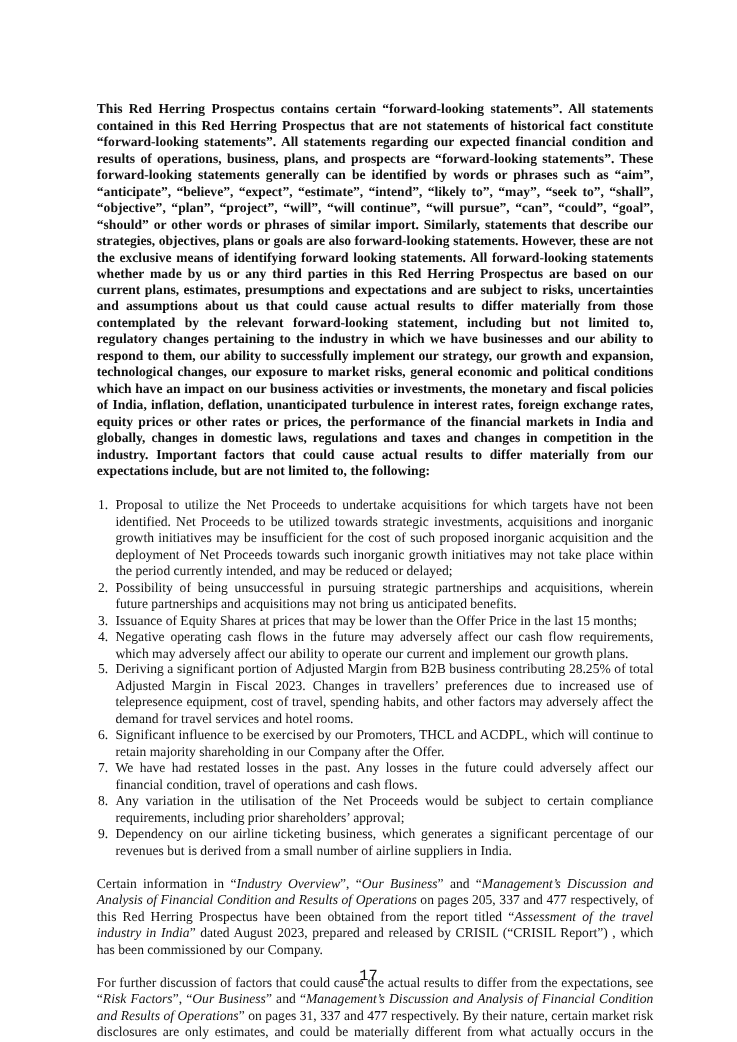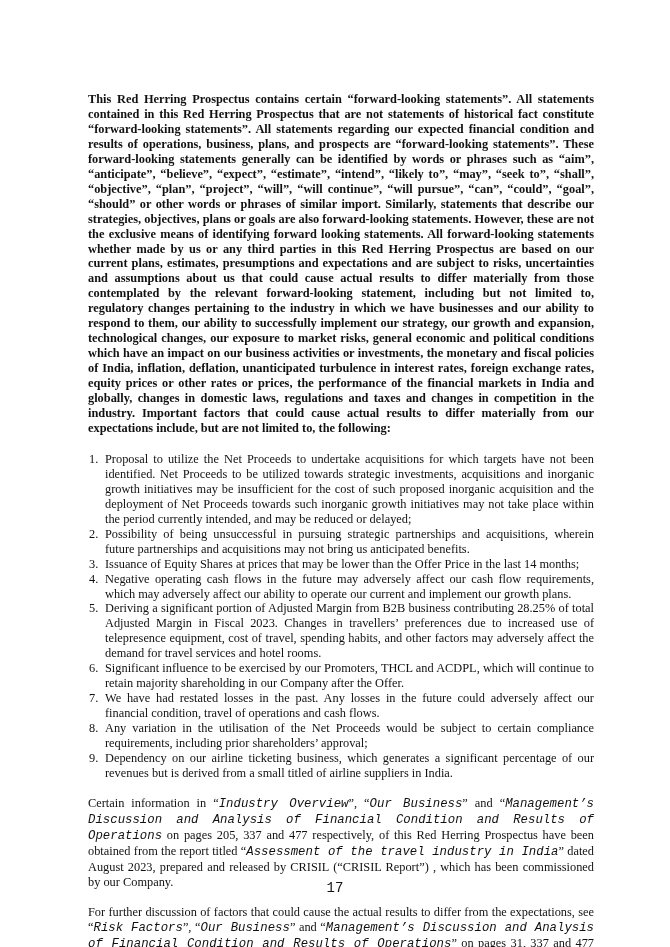--- a/index.html
+++ b/index.html
@@ -45,21 +45,21 @@
     position: relative;
     padding-left: 17px;
     text-align: justify;
   }
   ol.factors li .num {
     position: absolute;
     left: 1px;
     top: 0;
   }
   .para2 { margin-bottom: 15px; }
-  i { font-style: italic; font-family: Liberation Mono, monospace; }
+  i { font-style: italic; }
   b { font-weight: normal; }
   .page-number {
     position: absolute;
     left: 0;
     width: 670px;
     top: 880px;
     text-align: center;
     font-family: Liberation Mono, monospace;
     font-size: 14px;
     color: #111111;
@@ -68,27 +68,27 @@
 </head>
 <body>
 
 <div class="page">
 
   <p class="intro">This Red Herring Prospectus contains certain “forward-looking statements”. All statements contained in this Red Herring Prospectus that are not statements of historical fact constitute “forward-looking statements”. All statements regarding our expected financial condition and results of operations, business, plans, and prospects are “forward-looking statements”. These forward-looking statements generally can be identified by words or phrases such as “aim”, “anticipate”, “believe”, “expect”, “estimate”, “intend”, “likely to”, “may”, “seek to”, “shall”, “objective”, “plan”, “project”, “will”, “will continue”, “will pursue”, “can”, “could”, “goal”, “should” or other words or phrases of similar import. Similarly, statements that describe our strategies, objectives, plans or goals are also forward-looking statements. However, these are not the exclusive means of identifying forward looking statements. All forward-looking statements whether made by us or any third parties in this Red Herring Prospectus are based on our current plans, estimates, presumptions and expectations and are subject to risks, uncertainties and assumptions about us that could cause actual results to differ materially from those contemplated by the relevant forward-looking statement, including but not limited to, regulatory changes pertaining to the industry in which we have businesses and our ability to respond to them, our ability to successfully implement our strategy, our growth and expansion, technological changes, our exposure to market risks, general economic and political conditions which have an impact on our business activities or investments, the monetary and fiscal policies of India, inflation, deflation, unanticipated turbulence in interest rates, foreign exchange rates, equity prices or other rates or prices, the performance of the financial markets in India and globally, changes in domestic laws, regulations and taxes and changes in competition in the industry. Important factors that could cause actual results to differ materially from our expectations include, but are not limited to, the following:</p>
 
   <ol class="factors">
     <li><span class="num">1.</span><span>Proposal to utilize the Net Proceeds to undertake acquisitions for which targets have not been identified. Net Proceeds to be utilized towards strategic investments, acquisitions and inorganic growth initiatives may be insufficient for the cost of such proposed inorganic acquisition and the deployment of Net Proceeds towards such inorganic growth initiatives may not take place within the period currently intended, and may be reduced or delayed;</span></li>
     <li><span class="num">2.</span><span>Possibility of being unsuccessful in pursuing strategic partnerships and acquisitions, wherein future partnerships and acquisitions may not bring us anticipated benefits.</span></li>
-    <li><span class="num">3.</span><span>Issuance of Equity Shares at prices that may be lower than the Offer Price in the last 14 months;</span></li>
+    <li><span class="num">3.</span><span>Issuance of Equity Shares at prices that may be lower than the Offer Price in the last 15 months;</span></li>
     <li><span class="num">4.</span><span>Negative operating cash flows in the future may adversely affect our cash flow requirements, which may adversely affect our ability to operate our current and implement our growth plans.</span></li>
     <li><span class="num">5.</span><span>Deriving a significant portion of Adjusted Margin from B2B business contributing 28.25% of total Adjusted Margin in Fiscal 2023. Changes in travellers’ preferences due to increased use of telepresence equipment, cost of travel, spending habits, and other factors may adversely affect the demand for travel services and hotel rooms.</span></li>
     <li><span class="num">6.</span><span>Significant influence to be exercised by our Promoters, THCL and ACDPL, which will continue to retain majority shareholding in our Company after the Offer.</span></li>
     <li><span class="num">7.</span><span>We have had restated losses in the past. Any losses in the future could adversely affect our financial condition, travel of operations and cash flows.</span></li>
     <li><span class="num">8.</span><span>Any variation in the utilisation of the Net Proceeds would be subject to certain compliance requirements, including prior shareholders’ approval;</span></li>
-    <li><span class="num">9.</span><span>Dependency on our airline ticketing business, which generates a significant percentage of our revenues but is derived from a small titled of airline suppliers in India.</span></li>
+    <li><span class="num">9.</span><span>Dependency on our airline ticketing business, which generates a significant percentage of our revenues but is derived from a small number of airline suppliers in India.</span></li>
   </ol>
 
   <p class="para2"><span>Certain information in “</span><i>Industry Overview</i><span>”, “</span><i>Our Business</i><span>” and “</span><i>Management’s Discussion and Analysis of Financial Condition and Results of Operations</i><span> on pages 205, 337 and 477 respectively, of this Red Herring Prospectus have been obtained from the report titled “</span><i>Assessment of the travel industry in India</i><span>” dated August 2023, prepared and released by CRISIL (“</span><b>CRISIL Report</b><span>”) , which has been commissioned by our Company.</span></p>
 
   <p class="para3"><span>For further discussion of factors that could cause the actual results to differ from the expectations, see “</span><i>Risk Factors</i><span>”, “</span><i>Our Business</i><span>” and “</span><i>Management’s Discussion and Analysis of Financial Condition and Results of Operations</i><span>” on pages 31, 337 and 477 respectively. By their nature, certain market risk disclosures are only estimates, and could be materially different from what actually occurs in the future. As a result, actual future gains or losses could materially differ from those that have been estimated and are not a guarantee of future performance.</span></p>
 </div>
 
 <div class="page-number">17</div>
 
 </body></html>

